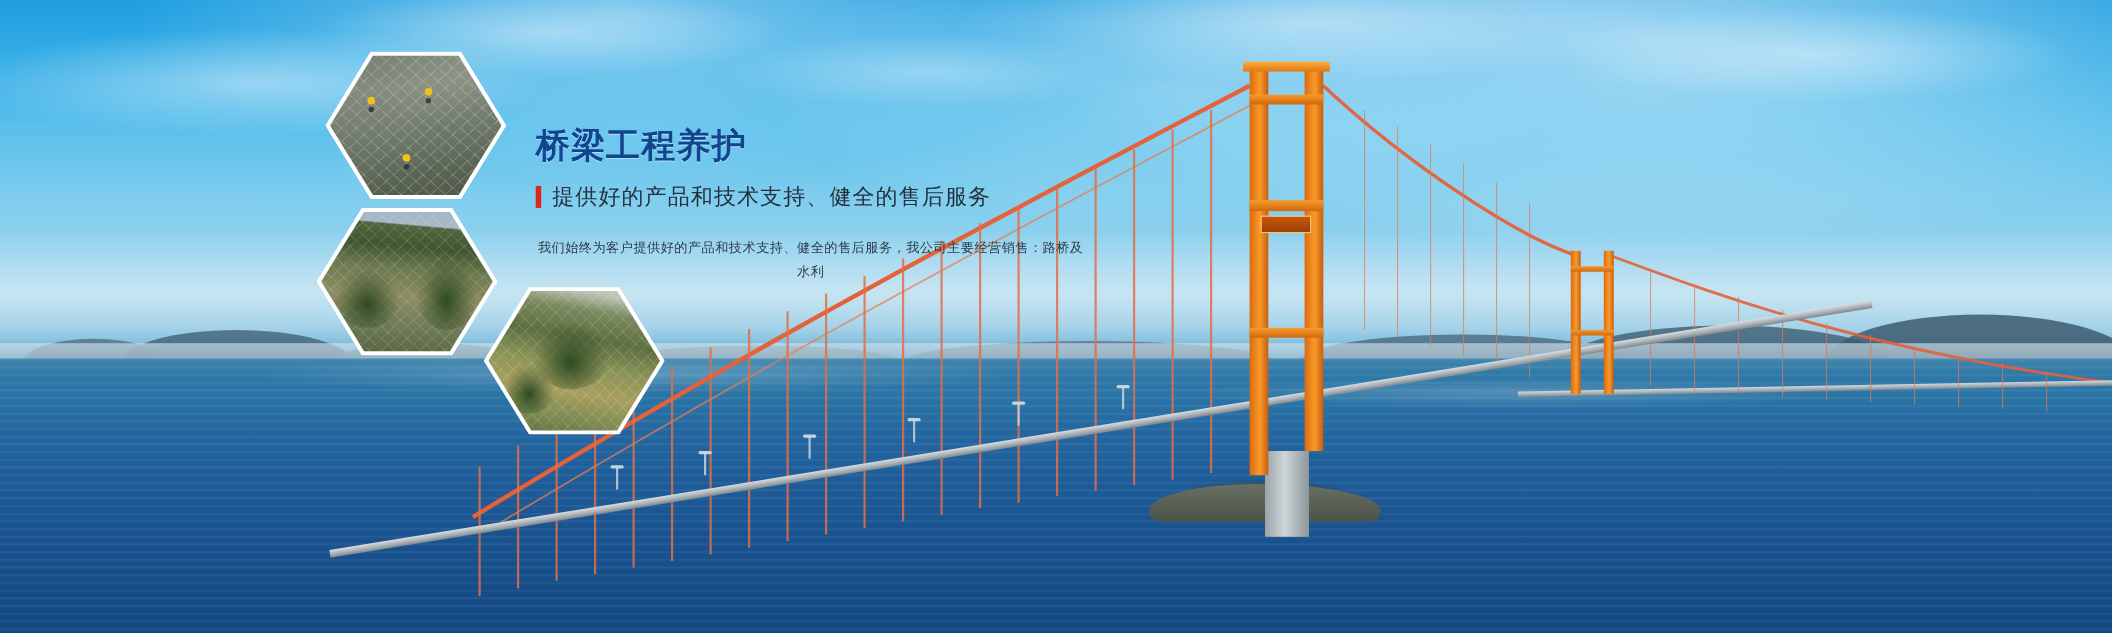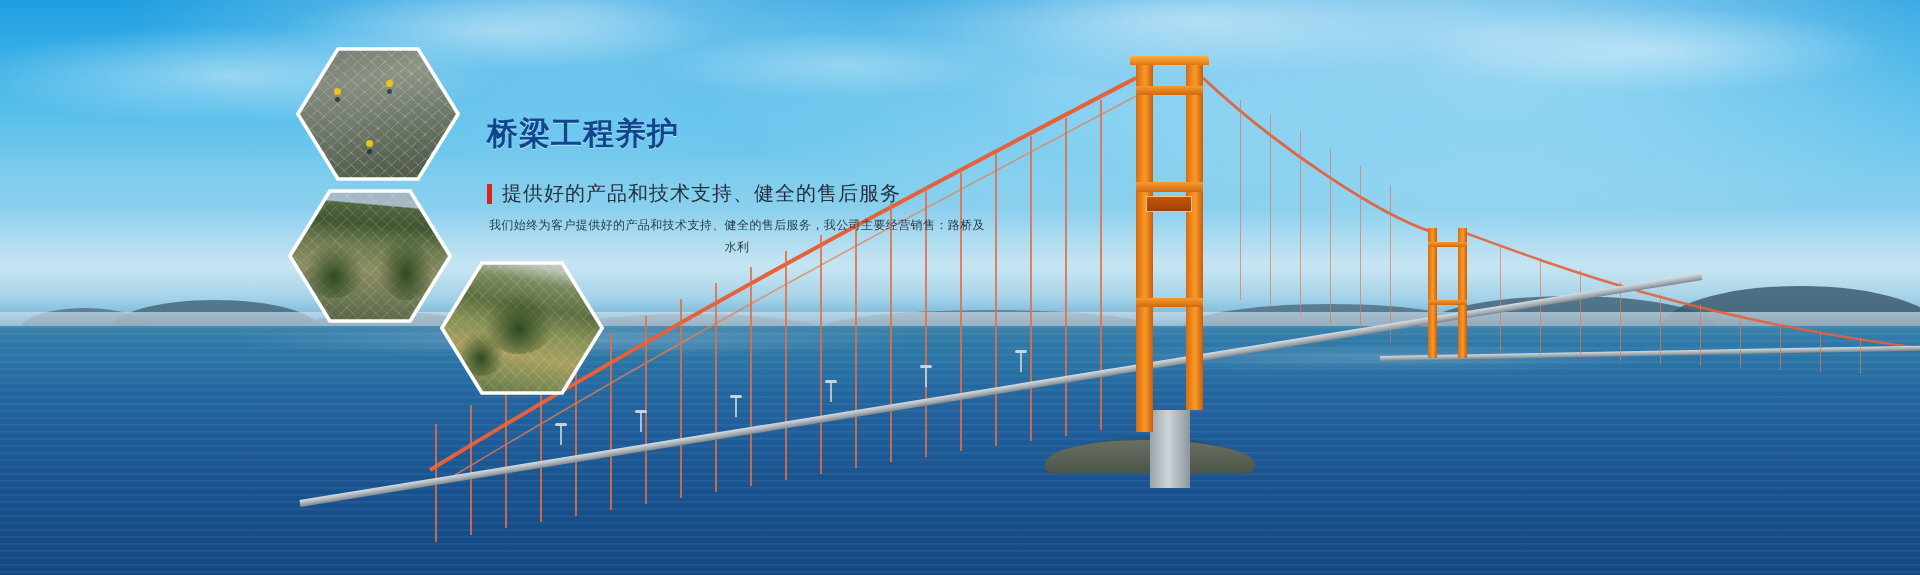--- a/index.html
+++ b/index.html
@@ -298,40 +298,40 @@
   }
   .headline .h-sub {
     font-size: 25px;
     font-weight: 700;
     color: #2a2f38;
     letter-spacing: 1px;
     line-height: 1;
     text-shadow: 0 1px 0 rgba(255,255,255,0.35);
   }
   .subhead {
-    margin-top: 31px;
+    margin-top: 16px;
     display: flex;
     align-items: center;
     gap: 10px;
     white-space: nowrap;
   }
   .redbar {
     width: 5px;
     height: 20px;
     background: #d9261c;
     flex: 0 0 auto;
   }
   .subhead-text {
     font-size: 20px;
     font-weight: 400;
     color: #24313d;
     letter-spacing: 1px;
   }
   .bodytext {
-    margin-top: 7px;
+    margin-top: 22px;
     font-size: 12px;
     line-height: 22px;
     color: #2b3c49;
     letter-spacing: 0.4px;
     max-width: 500px;
   }
   .bodytext p { margin: 0; }
 </style>
 </head>
 <body>

